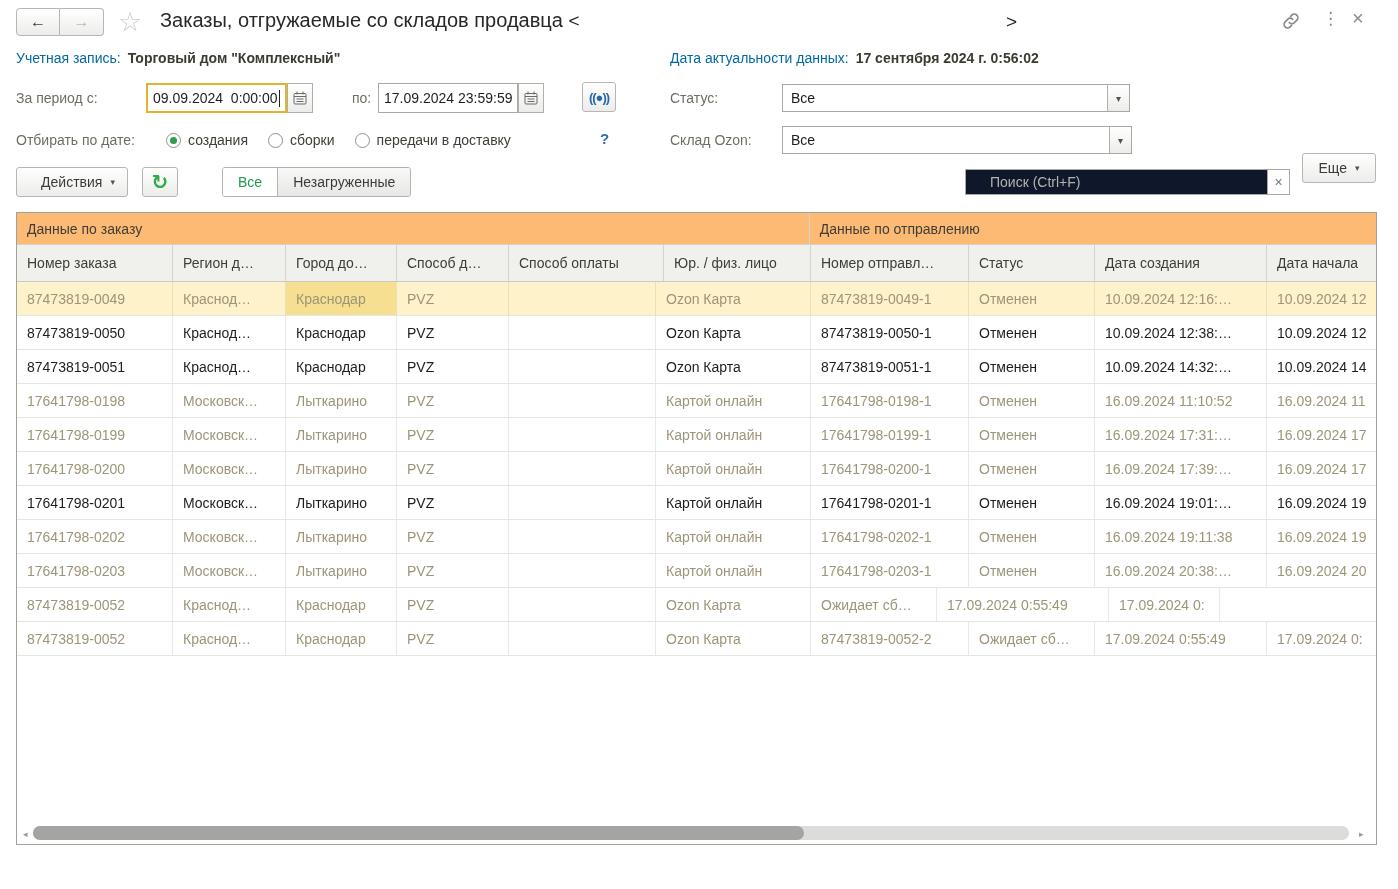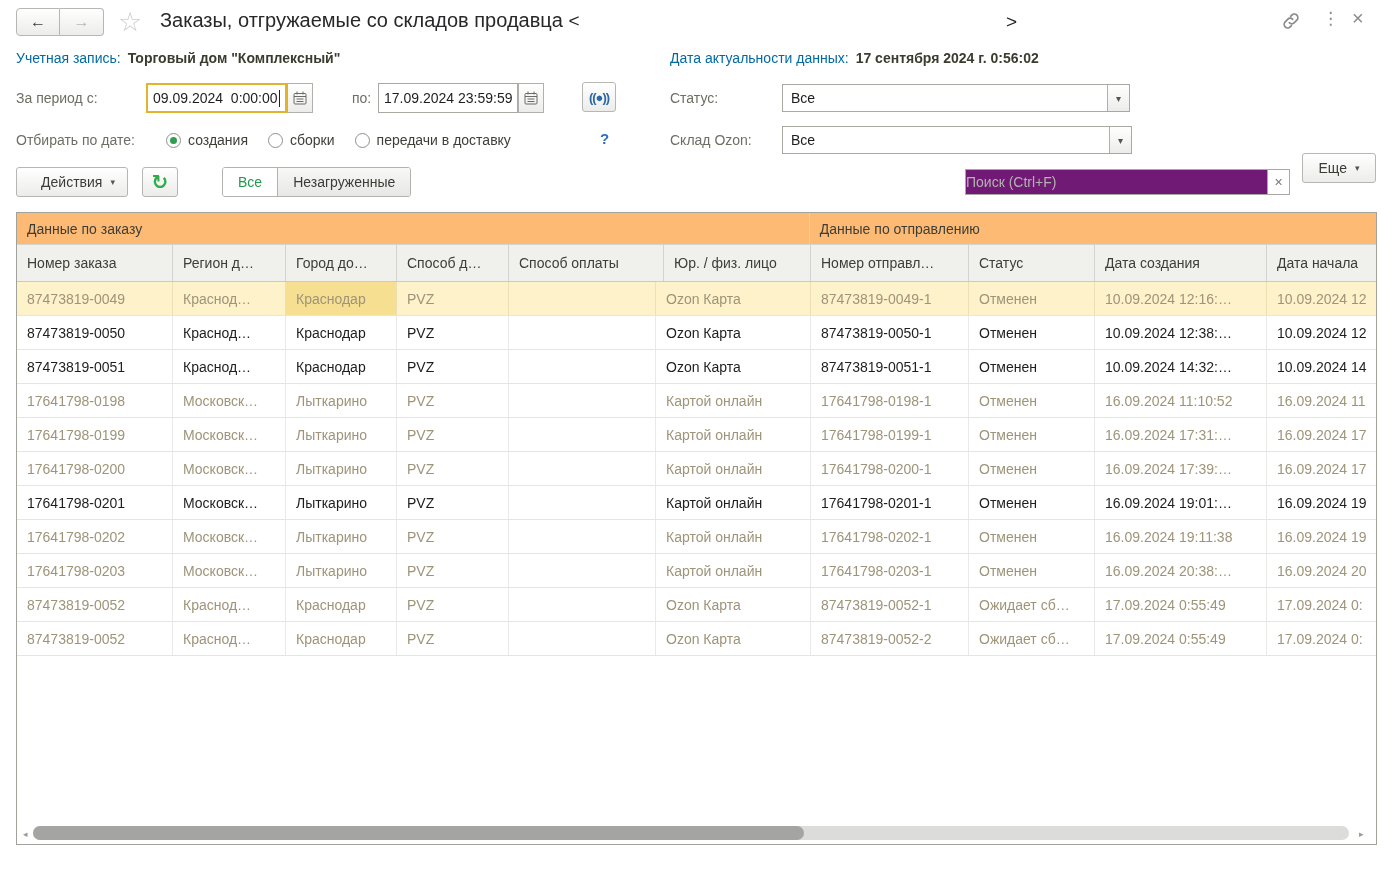--- a/index.html
+++ b/index.html
@@ -56,21 +56,21 @@
   .btn { display:inline-flex; align-items:center; justify-content:center; gap:8px; height:30px;
     background:linear-gradient(#ffffff,#ececea); border:1px solid #b6b6b2; border-radius:3px;
     color:#3c3c36; padding:0 12px; }
   .btn .dd { font-size:9px; color:#55554f; }
   .refresh-glyph { color:#2ead4a; font-size:20px; font-weight:bold; }
   .segmented { display:flex; height:30px; border:1px solid #b2b2ae; border-radius:3px; overflow:hidden; }
   .seg { display:flex; align-items:center; padding:0 15px; }
   .seg.on  { background:#ffffff; color:#229a4d; }
   .seg.off { background:linear-gradient(#f8f8f7,#e7e7e5); color:#3c3c36; border-left:1px solid #b2b2ae; }
   .search-wrap { display:flex; height:26px; }
-  .search-box { width:303px; border:1px solid #a9a9a4; background:#701a75; display:flex; align-items:center; padding-left:0;text-align:center; }
+  .search-box { width:303px; border:1px solid #a9a9a4; background:#0f172a; display:flex; align-items:center; padding-left:24px;text-align:center; }
   .search-ph { color:#b3b3af; }
   .search-clear { width:22px; border:1px solid #a9a9a4; border-left:none; display:flex;
     align-items:center; justify-content:center; color:#777; background:#fff; }
 
   
   .tbl { left:16px; top:212px; width:1361px; height:633px; border:1px solid #a2a29d;
     background:#fff; overflow:hidden; position:absolute; }
   .grow { display:flex; height:32px; background:#fdba74; border-bottom:1px solid #d3d3cf; }
   .gcell { display:flex; align-items:center; padding-left:10px; color:#3e3e37; }
   .gcell:first-child { border-right:1px solid #d3d3cf; }
@@ -340,21 +340,20 @@
         <div class="tcell" style="width: 172px;">16.09.2024 20:38:…</div>
         <div class="tcell" style="width: 111px;">16.09.2024 20</div>
       </div>
       <div class="trow dim">
         <div class="tcell" style="width: 156px;">87473819-0052</div>
         <div class="tcell" style="width: 113px;">Краснод…</div>
         <div class="tcell" style="width: 111px;">Краснодар</div>
         <div class="tcell" style="width: 112px;">PVZ</div>
         <div class="tcell" style="width: 147px;"></div>
         <div class="tcell" style="width: 155px;">Ozon Карта</div>
-        <div class="tcell" style="width: 158px;">87473819-0052-1</div>
         <div class="tcell" style="width: 126px;">Ожидает сб…</div>
         <div class="tcell" style="width: 172px;">17.09.2024 0:55:49</div>
         <div class="tcell" style="width: 111px;">17.09.2024 0:</div>
       </div>
       <div class="trow dim">
         <div class="tcell" style="width: 156px;">87473819-0052</div>
         <div class="tcell" style="width: 113px;">Краснод…</div>
         <div class="tcell" style="width: 111px;">Краснодар</div>
         <div class="tcell" style="width: 112px;">PVZ</div>
         <div class="tcell" style="width: 147px;"></div>

